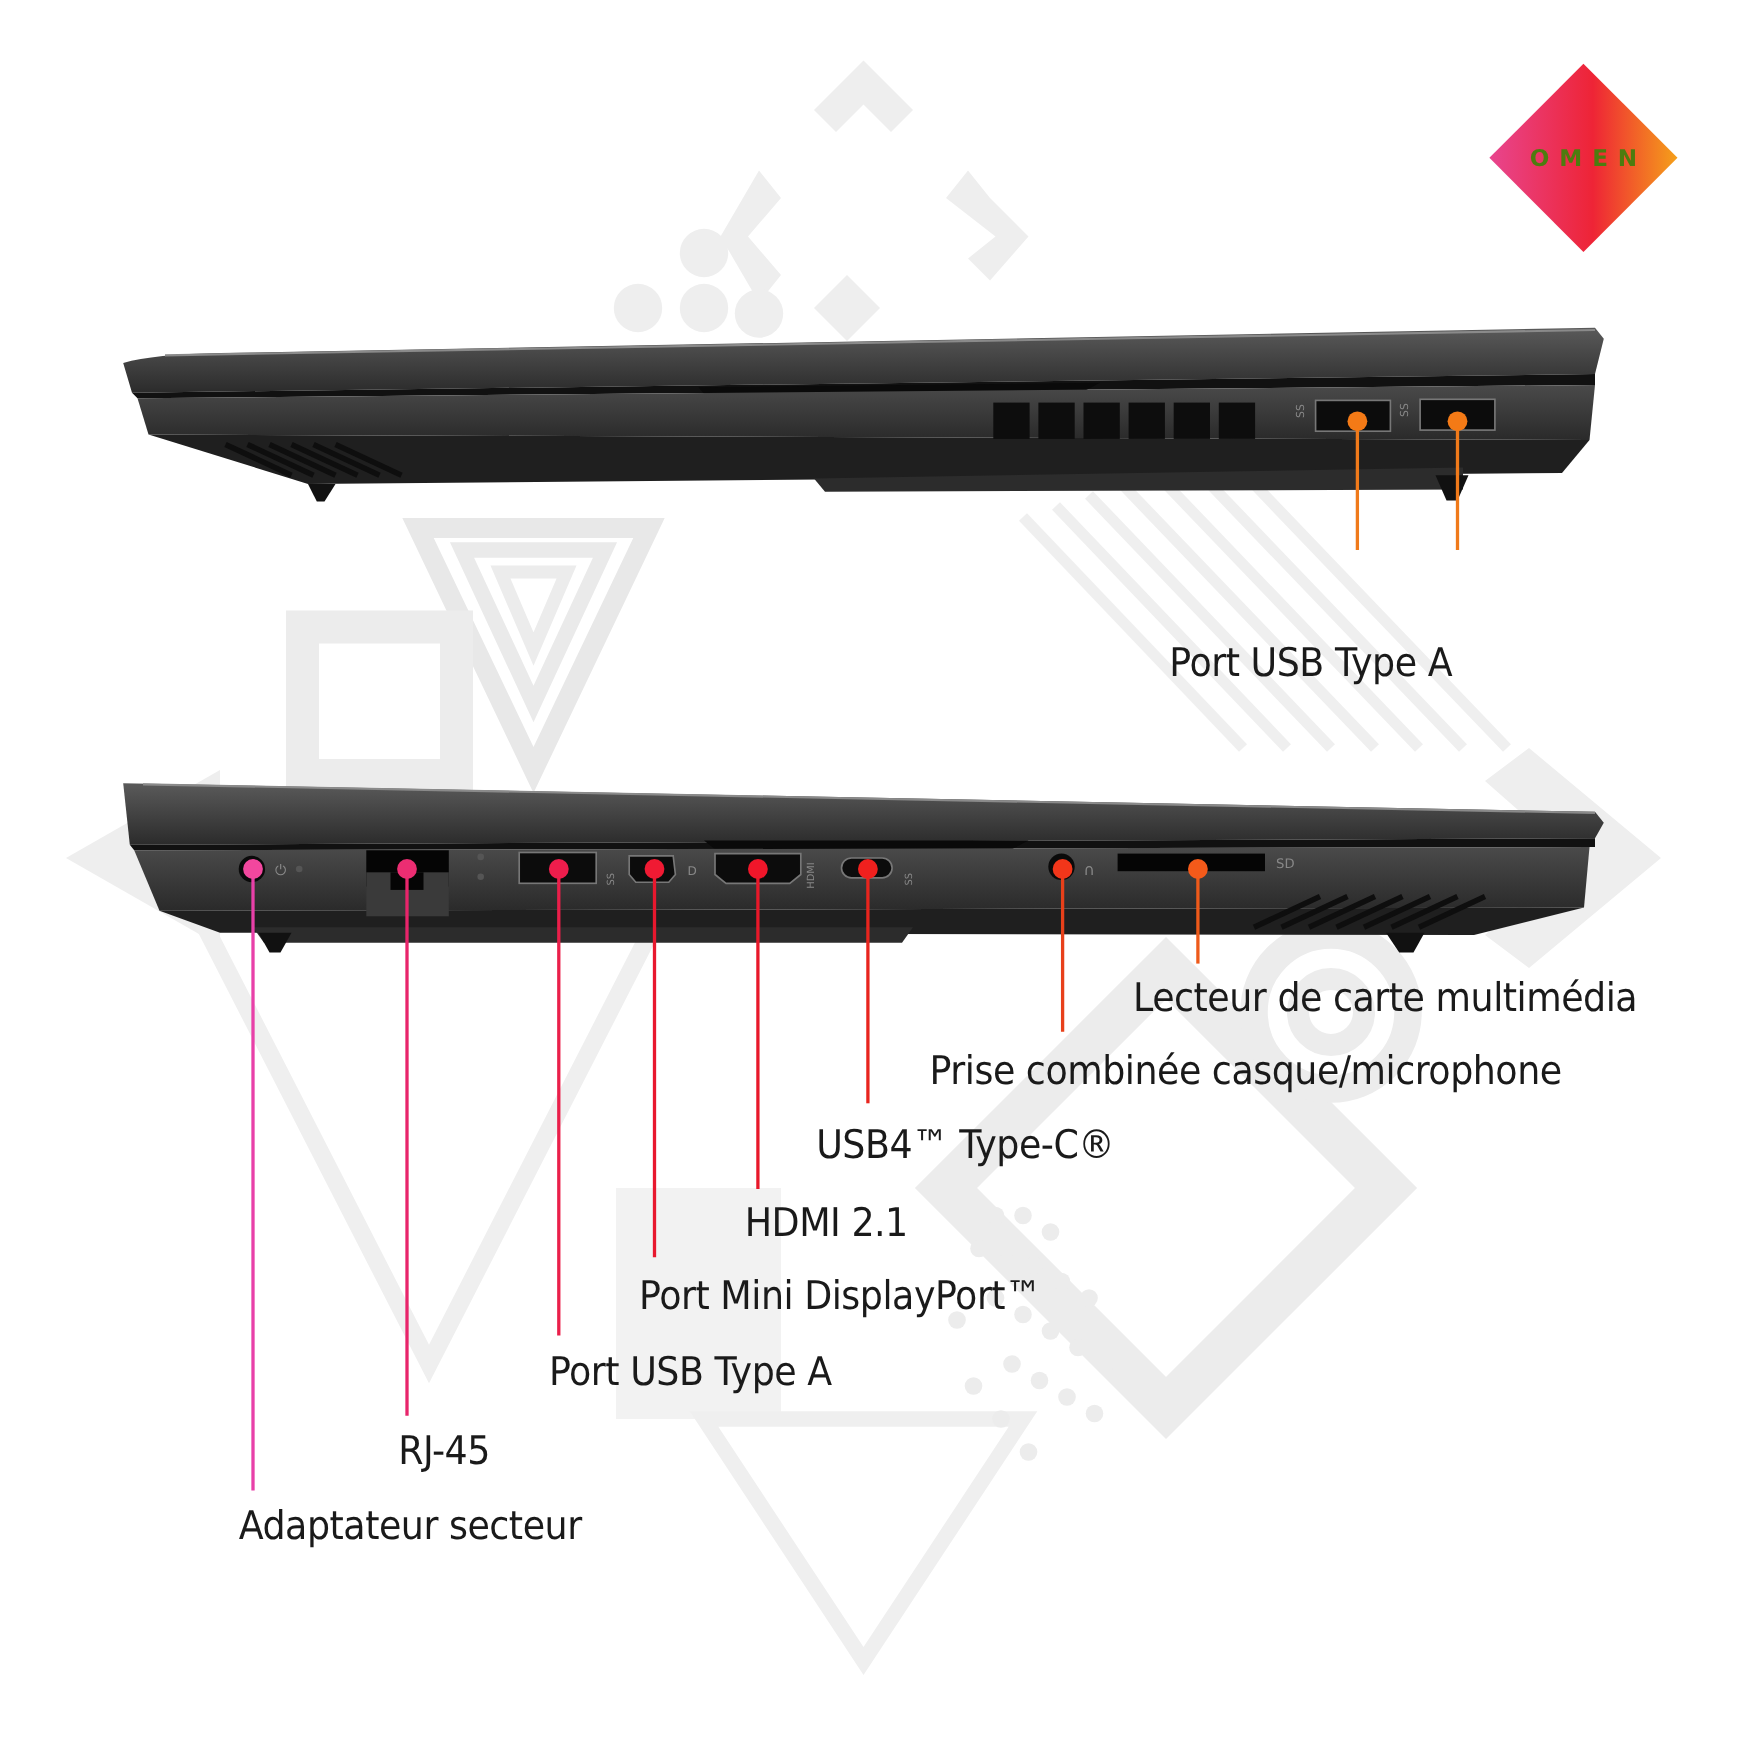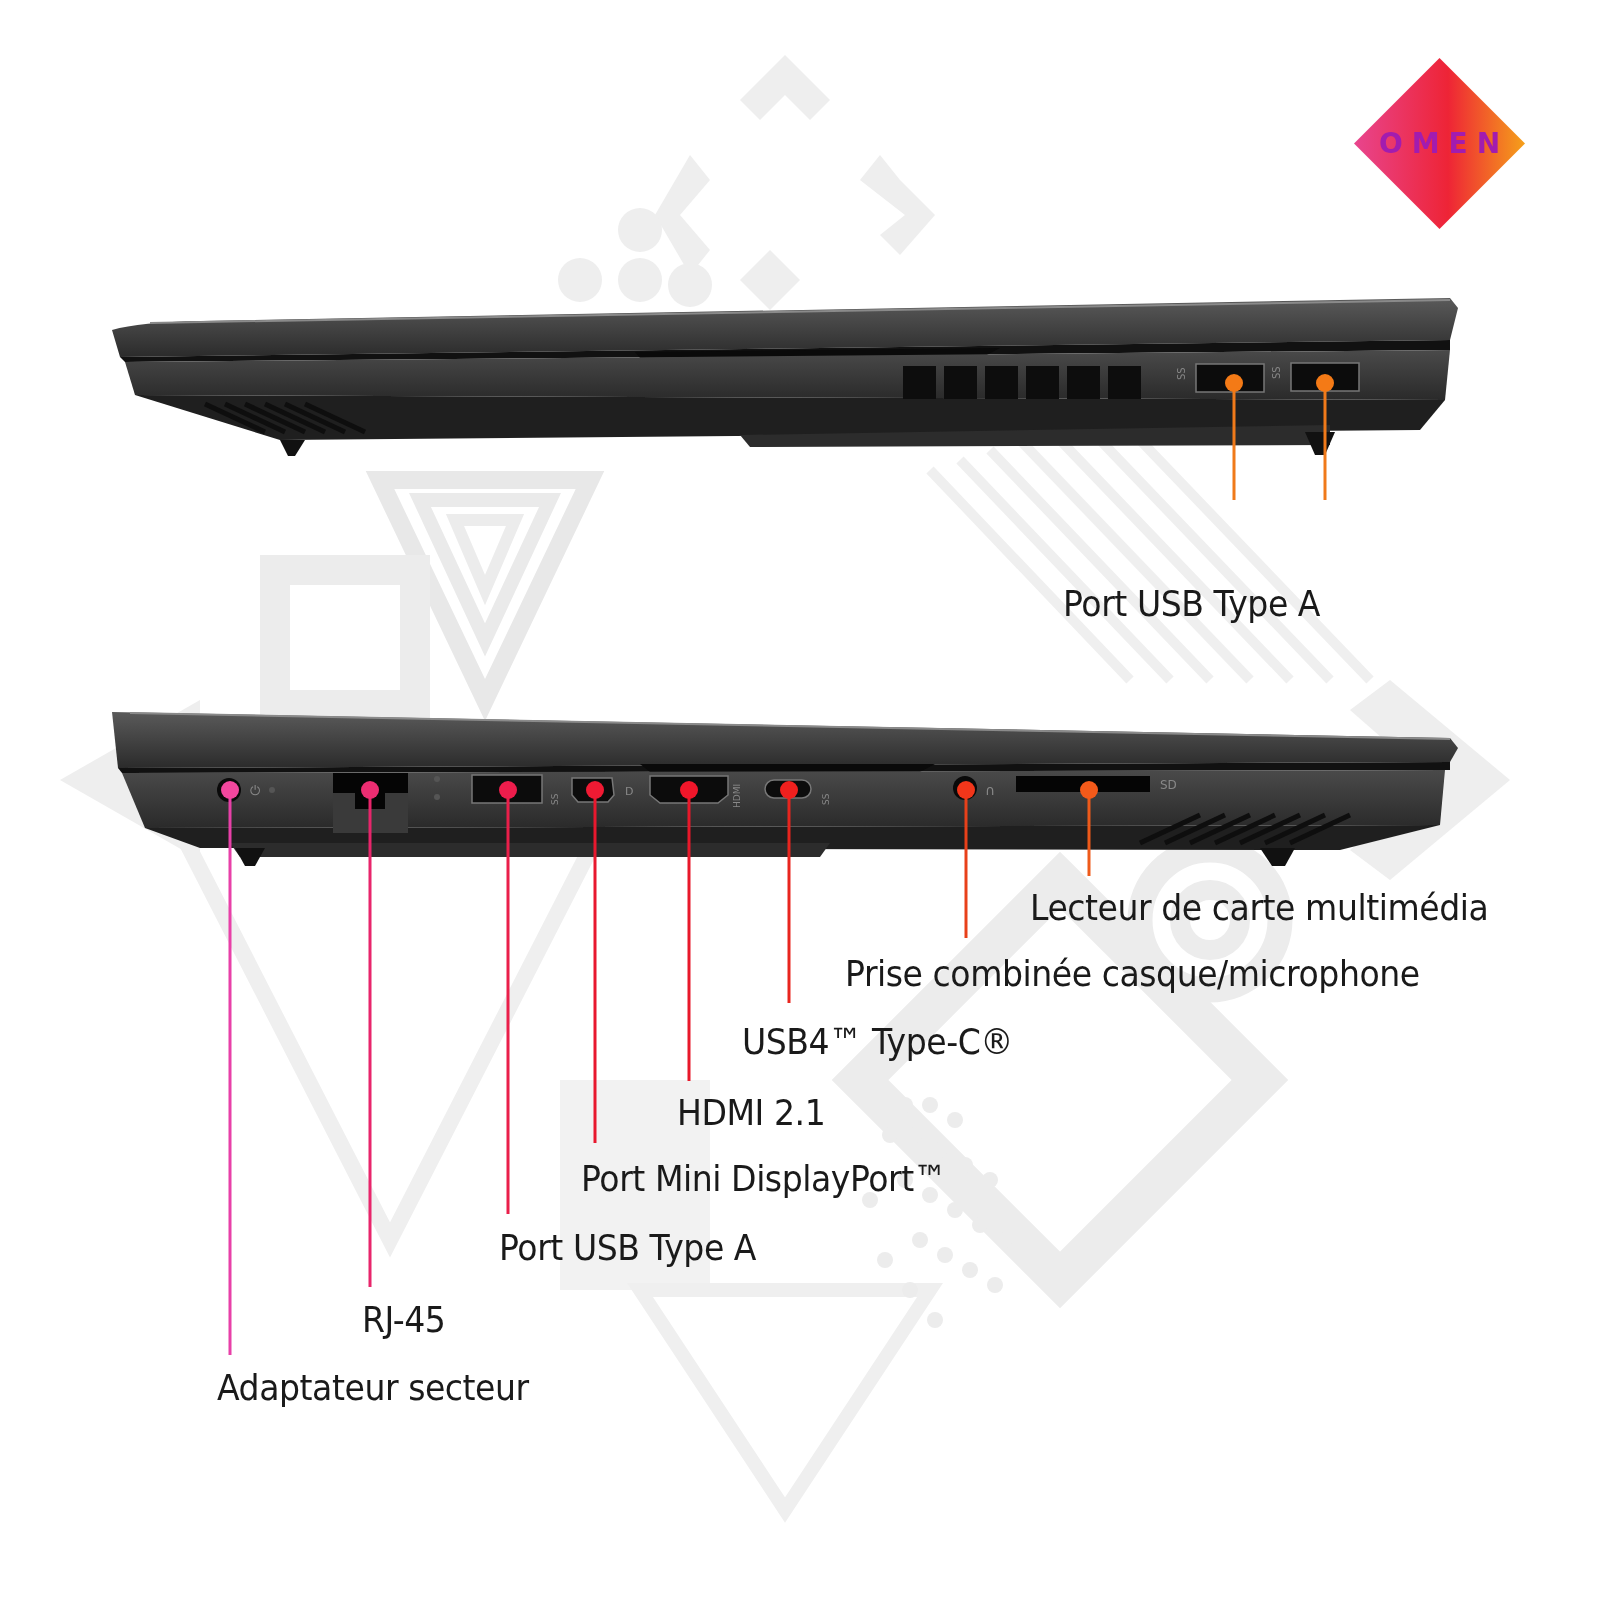--- a/index.html
+++ b/index.html
@@ -1,20 +1,20 @@
 <!DOCTYPE html>
 <html><head>
 <meta charset="utf-8">
 <style>
   html,body{margin:0;padding:0;background:#fff;}
   body{width:1600px;height:1600px;position:relative;overflow:hidden;font-family:"DejaVu Sans",sans-serif;}
   .bg{position:absolute;left:0;top:0;width:1600px;height:1600px;}
   .logo{position:absolute;left:1352px;top:56px;width:175px;height:175px;}
   .logo svg{display:block;}
-  .logo-text{position:absolute;left:0;top:0;width:175px;height:175px;display:flex;align-items:center;justify-content:center;color:#a21caf;font-family:"DejaVu Sans",sans-serif;font-size:28px;letter-spacing:9px;padding-left:9px;box-sizing:border-box;font-weight:bold;}
+  .logo-text{position:absolute;left:0;top:0;width:175px;height:175px;display:flex;align-items:center;justify-content:center;color:#4d7c0f;font-family:"DejaVu Sans",sans-serif;font-size:21px;letter-spacing:9px;padding-left:9px;box-sizing:border-box;font-weight:bold;}
   .laptop{position:absolute;left:0;top:0;}
   .label{position:absolute;font-family:"DejaVu Sans",sans-serif;font-size:36px;color:#1a1a1a;white-space:nowrap;letter-spacing:-0.5px;transform:scaleX(0.92);transform-origin:left top;}
 </style>
 </head>
 <body>
 
 <svg class="bg" viewBox="0 0 1600 1600" xmlns="http://www.w3.org/2000/svg">
   <g fill="#eeeeee" stroke="none">
 
     <polygon points="785,55 830,100 810,120 785,95 760,120 740,100"></polygon>

